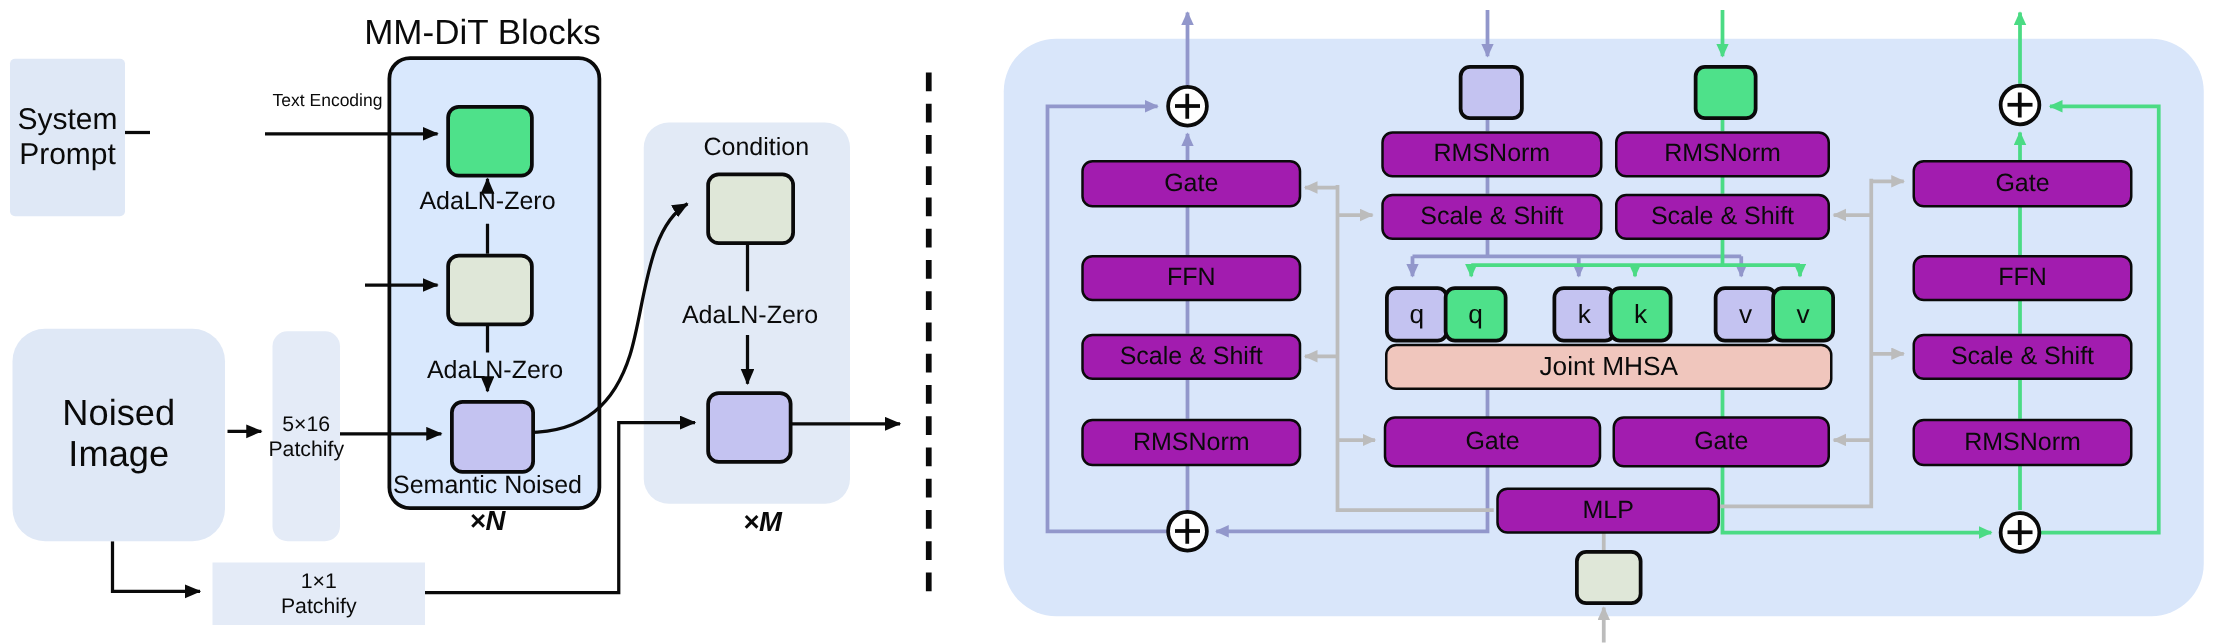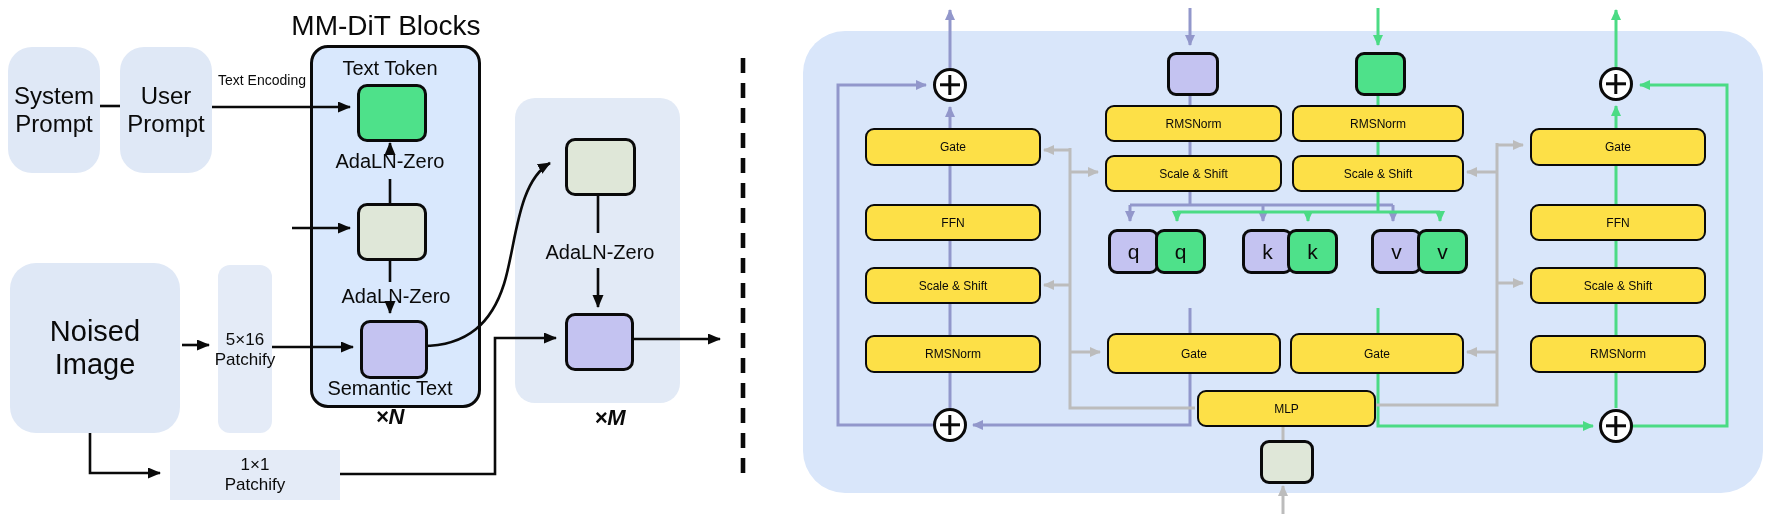--- a/index.html
+++ b/index.html
@@ -3,23 +3,23 @@
 <meta charset="utf-8">
 <style>
   html,body{margin:0;padding:0;background:#ffffff;}
   #canvas{
     position:relative;width:1772px;height:515px;background:#ffffff;overflow:hidden;
     font-family:"Liberation Sans", sans-serif;color:#0a0a0a;
   }
   .panel{position:absolute;z-index:1;}
   #svgLines{position:absolute;left:0;top:0;z-index:2;}
   .lbl{position:absolute;z-index:3;text-align:center;line-height:1.15;}
-  .box{position:absolute;z-index:3;background:#fde047;border:2.8px solid #0a0a0a;border-radius:9px;
-       display:flex;align-items:center;justify-content:center;font-size:12px;}
-  .soft{position:absolute;z-index:3;background:#dfe8f6;border-radius:24px;border:none;
+  .box{position:absolute;z-index:3;background:#a21caf;border:2.8px solid #0a0a0a;border-radius:9px;
+       display:flex;align-items:center;justify-content:center;font-size:20px;}
+  .soft{position:absolute;z-index:3;background:#dfe8f6;border-radius:4px;border:none;
         display:flex;align-items:center;justify-content:center;text-align:center;}
   .tok{position:absolute;z-index:3;border:3.2px solid #0a0a0a;border-radius:10px;}
   .plus{position:absolute;z-index:4;width:28px;height:28px;border-radius:50%;
         background:#ffffff;border:3px solid #0a0a0a;}
   .plus::before{content:"";position:absolute;left:50%;top:4px;bottom:4px;width:3.4px;
         transform:translateX(-50%);background:#0a0a0a;}
   .plus::after{content:"";position:absolute;top:50%;left:4px;right:4px;height:3.4px;
         transform:translateY(-50%);background:#0a0a0a;}
   .it{font-style:italic;font-weight:700;}
 </style>
@@ -107,55 +107,52 @@
       <path d="M1497 283 H1523" marker-end="url(#mY)"></path>
       <path d="M1497 352 H1467" marker-end="url(#mY)"></path>
       <path d="M1283 514 V486" marker-end="url(#mY)"></path>
       <path d="M1283 440 V424"></path>
     </g>
   </svg>
 
   <div class="soft" style="left:8px;top:47px;width:92px;height:126px;font-size:24px;">
     <span>System Prompt</span>
   </div>
-  <div class="soft" style="left:120px;top:47px;width:92px;height:126px;font-size:24px;">
-    <span>User Prompt</span>
-  </div>
 
   <div class="lbl" style="left:192px;top:72px;width:140px;font-size:14px;">Text Encoding</div>
 
   <div class="lbl" style="left:286px;top:10px;width:200px;font-size:28px;">MM-DiT Blocks</div>
 
-  <div class="lbl" style="left:310px;top:57px;width:160px;font-size:20px;">Text Token</div>
   <div class="tok" style="left:357px;top:84px;width:64px;height:52px;background:#4ee18a;"></div>
   <div class="lbl" style="left:310px;top:150px;width:160px;font-size:20px;">AdaLN-Zero</div>
   <div class="tok" style="left:357px;top:203px;width:64px;height:52px;background:#dfe7d8;"></div>
   <div class="lbl" style="left:316px;top:285px;width:160px;font-size:20px;">AdaLN-Zero</div>
   <div class="tok" style="left:360px;top:320px;width:62px;height:53px;background:#c4c3f1;"></div>
-  <div class="lbl" style="left:300px;top:377px;width:180px;font-size:20px;">Semantic Text</div>
+  <div class="lbl" style="left:300px;top:377px;width:180px;font-size:20px;">Semantic Noised</div>
   <div class="lbl it" style="left:350px;top:404px;width:80px;font-size:22px;">×N</div>
 
 
   <div class="soft" style="left:10px;top:263px;width:170px;height:170px;border-radius:26px;font-size:29px;">
     <span>Noised Image</span>
   </div>
 
   <div class="soft" style="left:218px;top:265px;width:54px;height:168px;border-radius:12px;background:#e4ebf7;"></div>
   <div class="lbl" style="left:205px;top:330px;width:80px;font-size:17px;">
     <span>5×16</span><br>
     <span>Patchify</span>
   </div>
 
   <div class="soft" style="left:170px;top:450px;width:170px;height:50px;border-radius:0;background:#e4ebf7;font-size:17px;">
     <span>
       <span>1×1</span><br>
       <span>Patchify</span>
     </span>
   </div>
 
+  <div class="lbl" style="left:525px;top:107px;width:160px;font-size:20px;">Condition</div>
   <div class="tok" style="left:565px;top:138px;width:65px;height:52px;background:#dfe7d8;"></div>
   <div class="lbl" style="left:520px;top:241px;width:160px;font-size:20px;">AdaLN-Zero</div>
   <div class="tok" style="left:565px;top:313px;width:63px;height:52px;background:#c4c3f1;"></div>
   <div class="lbl it" style="left:570px;top:405px;width:80px;font-size:22px;">×M</div>
 
   <div class="tok" style="left:1167px;top:52px;width:46px;height:38px;background:#c4c3f1;border-radius:9px;"></div>
   <div class="tok" style="left:1355px;top:52px;width:45px;height:38px;background:#4ee18a;border-radius:9px;"></div>
   <div class="tok" style="left:1260px;top:440px;width:48px;height:38px;background:#dfe7d8;border-radius:9px;"></div>
 
   <div class="box" style="left:865px;top:128px;width:172px;height:34px;">
@@ -209,20 +206,23 @@
   <div class="box" style="left:1287px;top:229px;width:45px;height:39px;background:#4ee18a;border-width:3px;font-size:21px;">
     <span>k</span>
     </div>
   <div class="box" style="left:1371px;top:229px;width:45px;height:39px;background:#c4c3f1;border-width:3px;font-size:21px;">
     <span>v</span>
     </div>
   <div class="box" style="left:1417px;top:229px;width:45px;height:39px;background:#4ee18a;border-width:3px;font-size:21px;">
     <span>v</span>
     </div>
 
+  <div class="box" style="left:1108px;top:275px;width:354px;height:33px;background:#f0c6bd;font-size:21px;">
+    <span>Joint MHSA</span>
+    </div>
 
   <div class="box" style="left:1107px;top:333px;width:170px;height:37px;">
     <span>Gate</span>
     </div>
   <div class="box" style="left:1290px;top:333px;width:170px;height:37px;">
     <span>Gate</span>
     </div>
   <div class="box" style="left:1197px;top:390px;width:175px;height:33px;">
     <span>MLP</span>
     </div>

